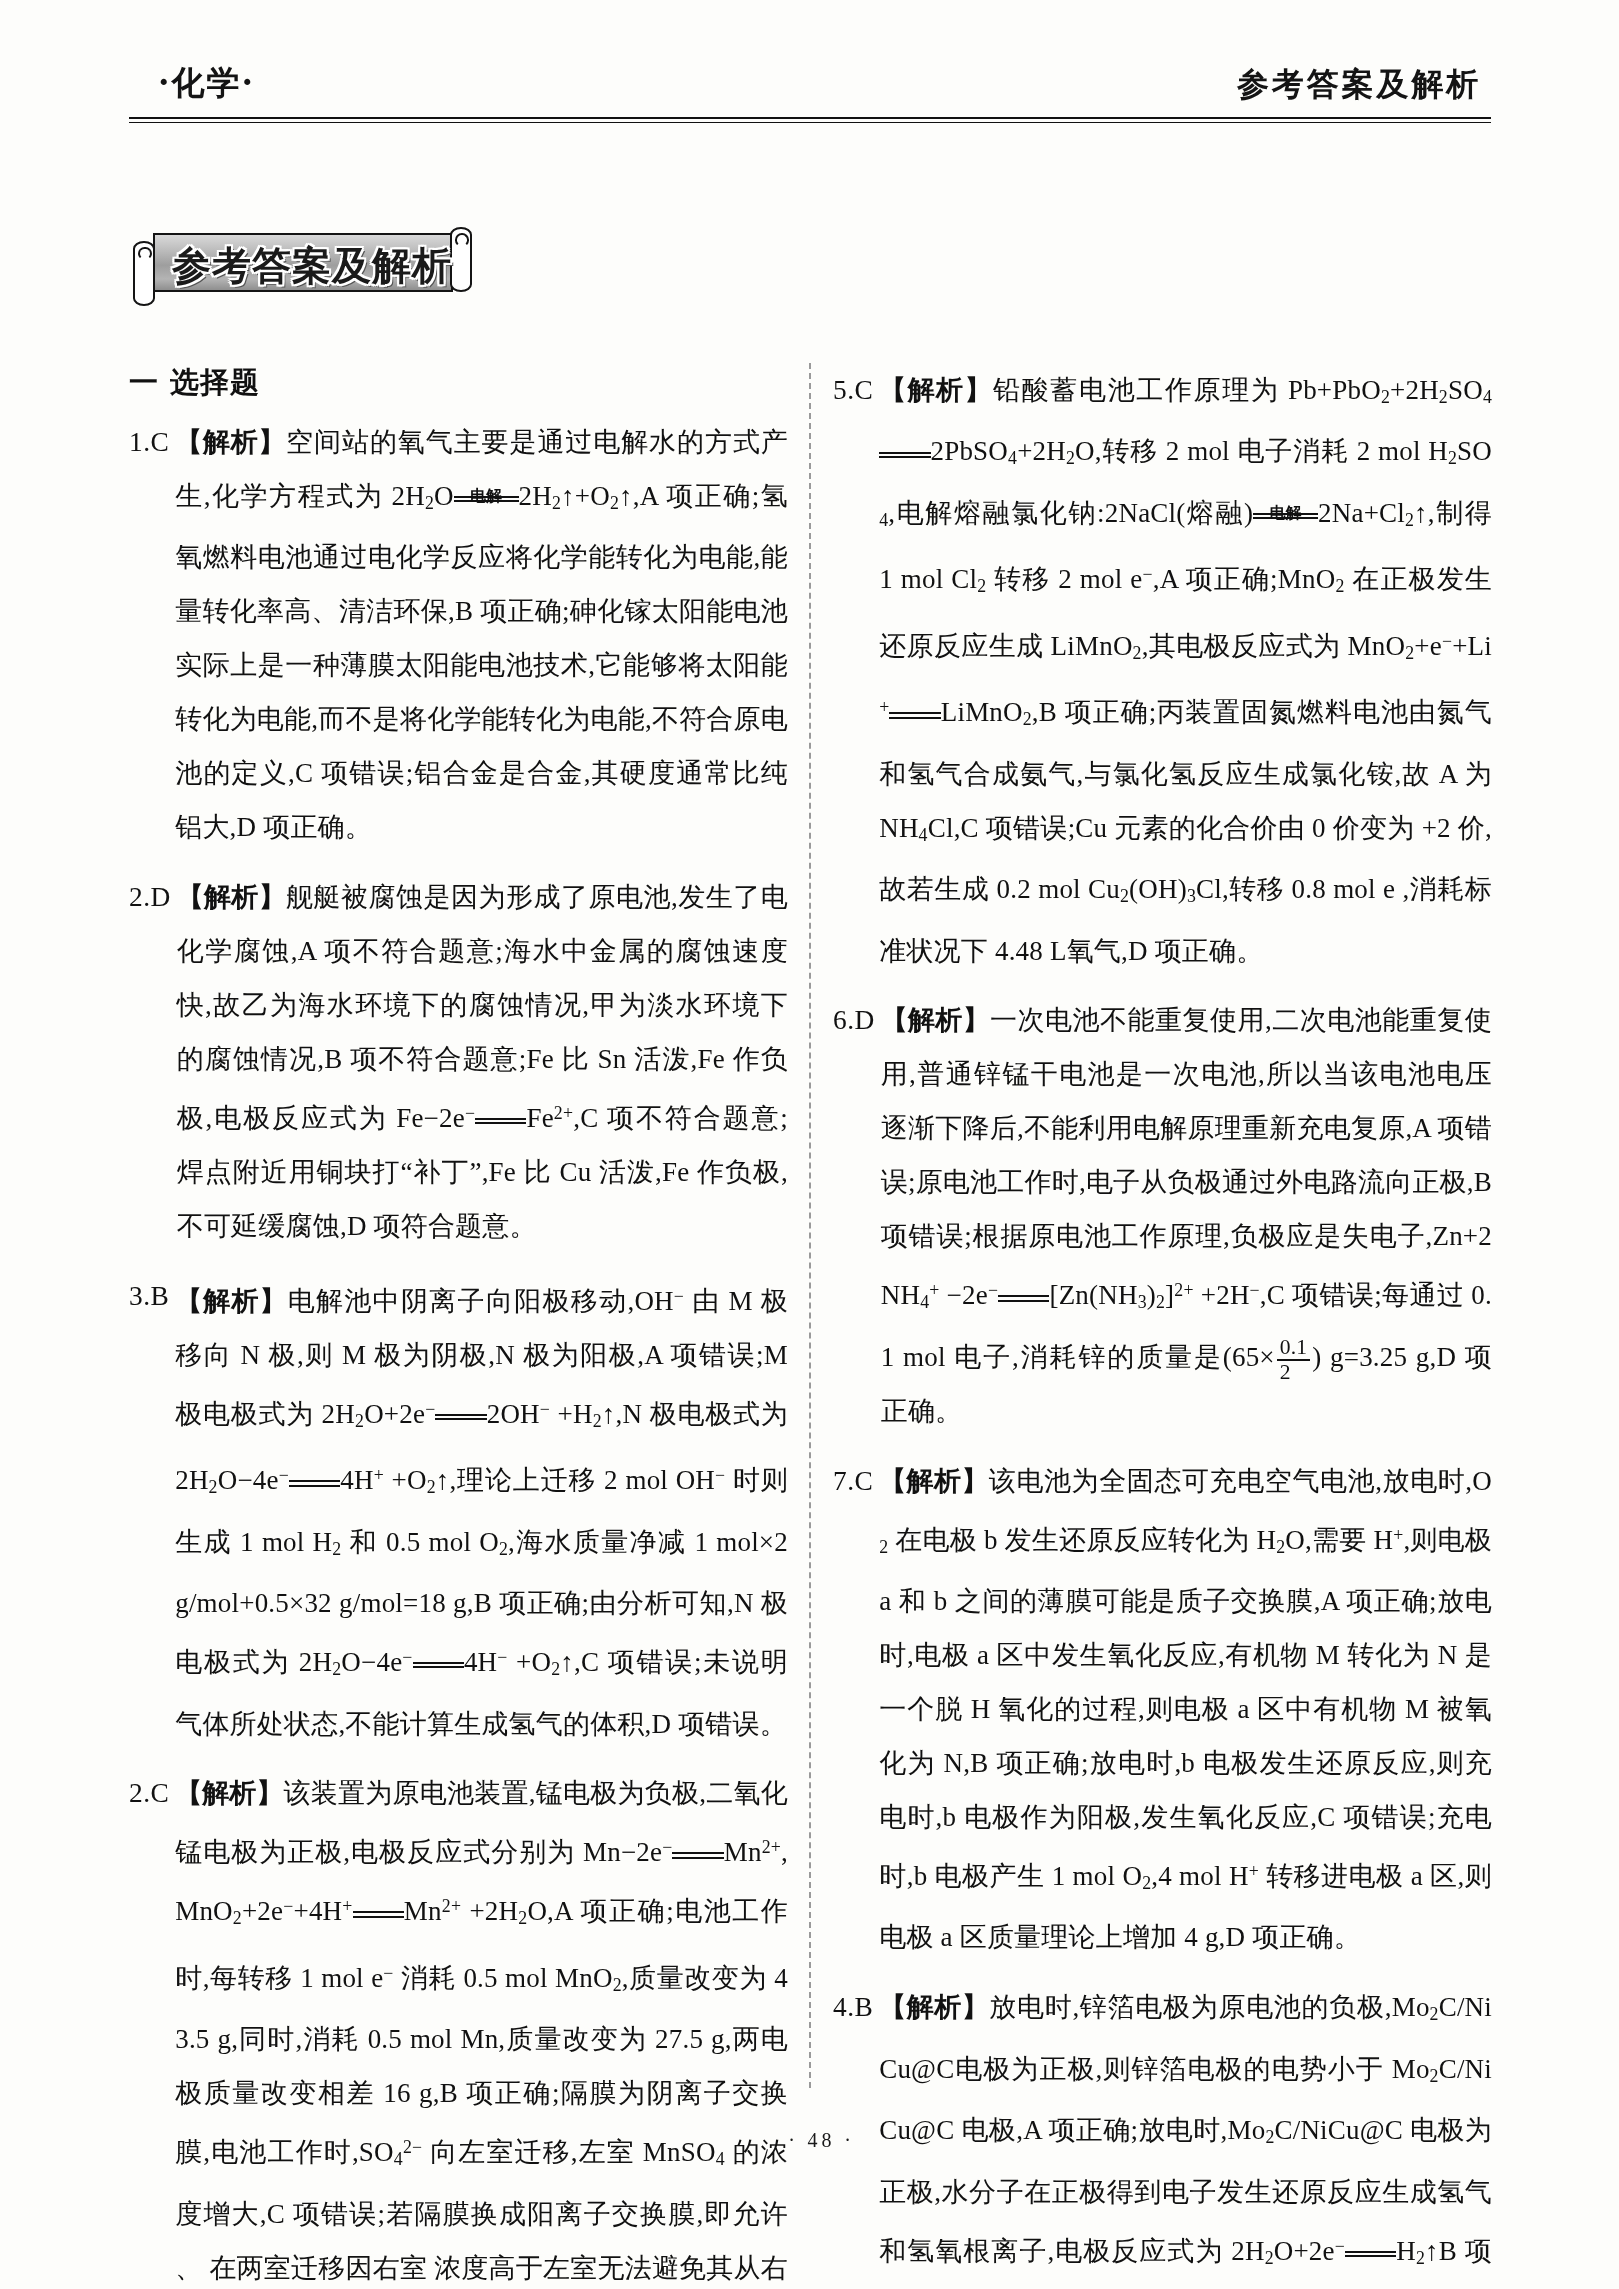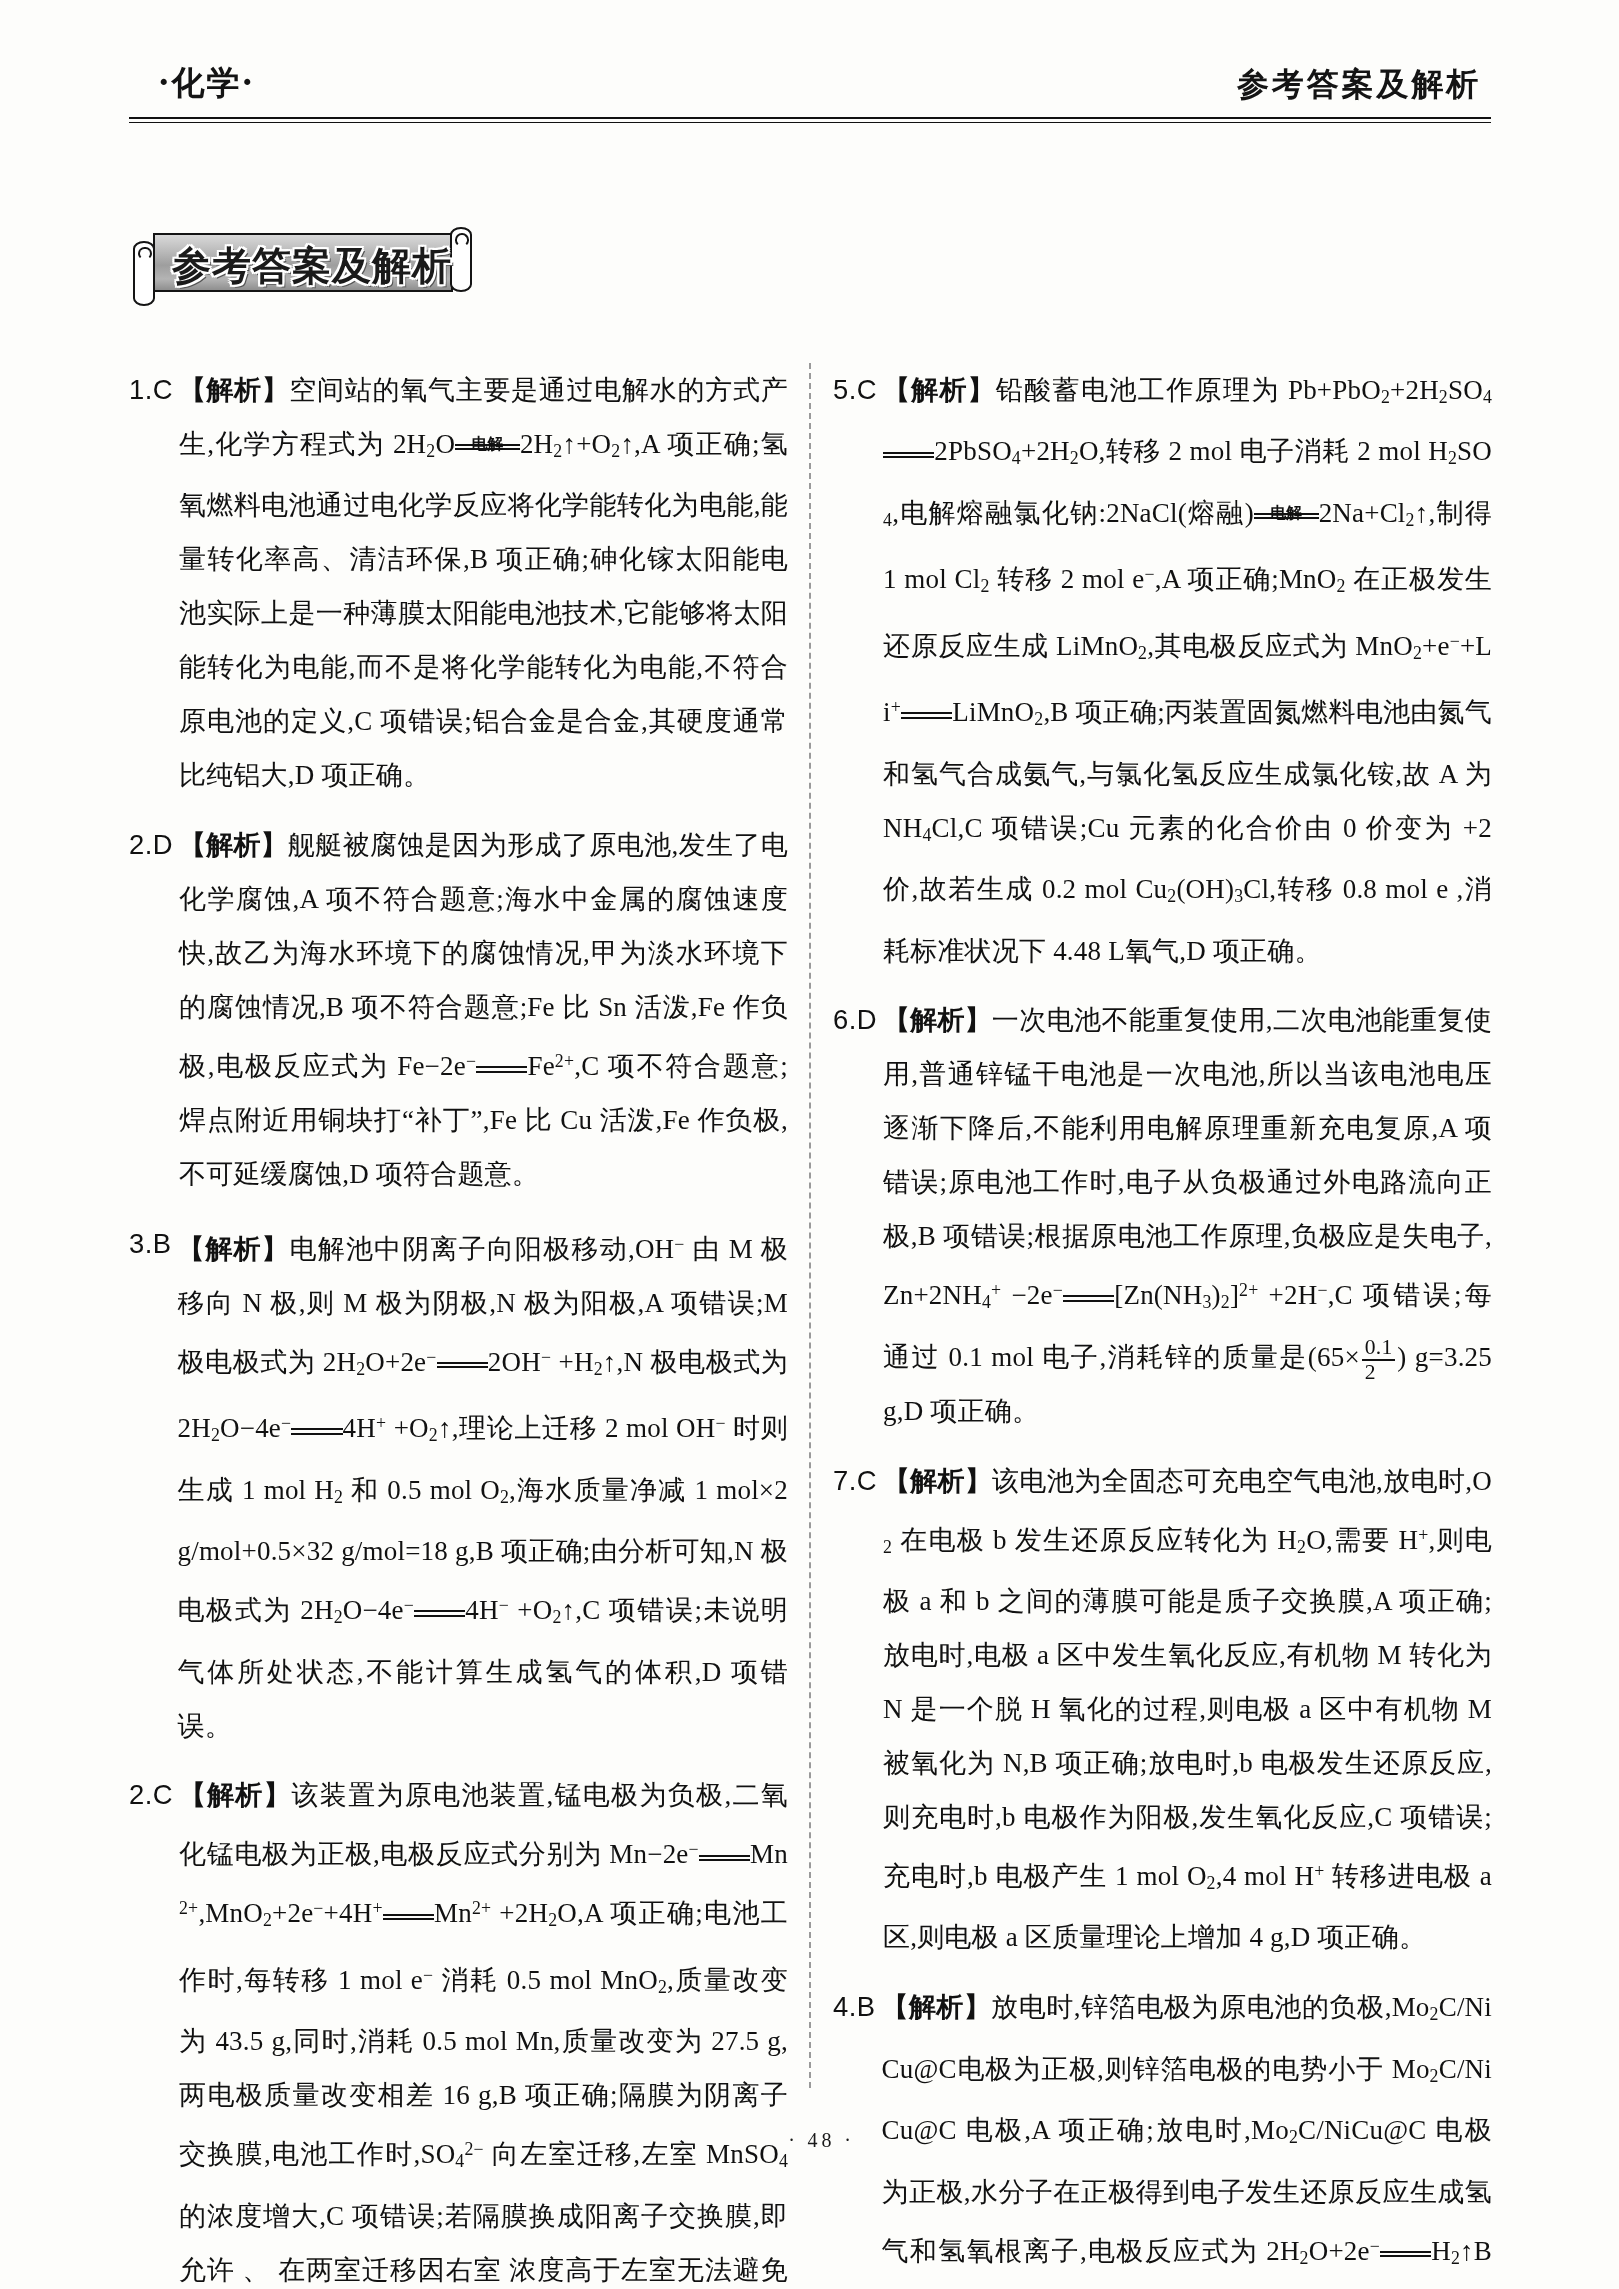--- a/index.html
+++ b/index.html
@@ -155,21 +155,21 @@
 
   .item {
     display: flex;
     margin-bottom: 15.7px;
     align-items: flex-start;
   }
   .item-num {
     flex: 0 0 auto;
     font-size: 27.4px;
     line-height: 54px;
-    font-family: Liberation Sans, sans-serif;
+    font-family: Liberation Serif, serif;
     white-space: nowrap;
     padding-right: 5.9px;
     letter-spacing: 0.5px;
   }
   .item-body {
     flex: 1 1 auto;
     font-size: 27px;
     line-height: 54px;
     text-align: justify;
     text-justify: inter-character;
@@ -285,20 +285,21 @@
       <div class="banner-text">参考答案及解析</div>
     </div>
   </div>
 
   <div class="columns">
 
     <div class="col-divider"></div>
 
     <div class="col left">
 
+      <div class="section-title">一 选择题</div>
 
       <div class="item">
         <div class="item-num">1.C</div>
         <div class="item-body">
           <span class="tag">【解析】</span>空间站的氧气主要是通过电解水的方式产生<span class="f">,</span>化学方程式为 <span class="f">2H<sub>2</sub>O</span><span class="eqc"><span class="cond">电解</span></span><span class="f">2H<sub>2</sub></span>↑<span class="f">+O<sub>2</sub></span>↑<span class="f">,</span>A 项正确<span class="f">;</span>氢氧燃料电池通过电化学反应将化学能转化为电能<span class="f">,</span>能量转化率高、清洁环保<span class="f">,</span>B 项正确<span class="f">;</span>砷化镓太阳能电池实际上是一种薄膜太阳能电池技术<span class="f">,</span>它能够将太阳能转化为电能<span class="f">,</span>而不是将化学能转化为电能<span class="f">,</span>不符合原电池的定义<span class="f">,</span>C 项错误<span class="f">;</span>铝合金是合金<span class="f">,</span>其硬度通常比纯铝大<span class="f">,</span>D 项正确。
         </div>
       </div>
 
       <div class="item">
         <div class="item-num">2.D</div>

